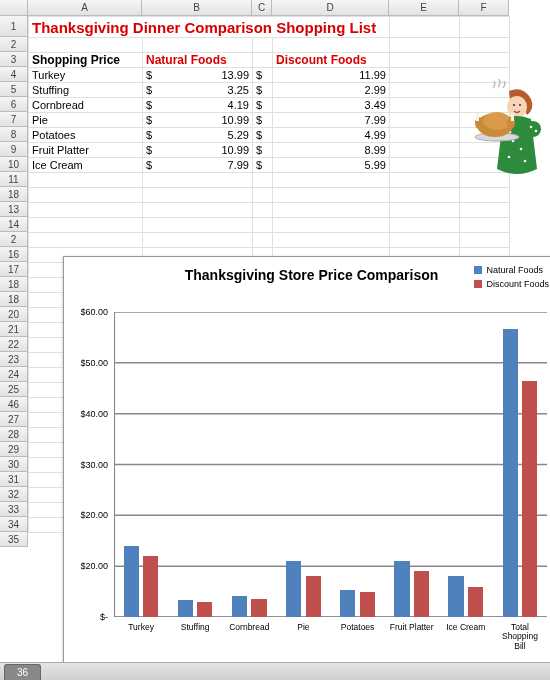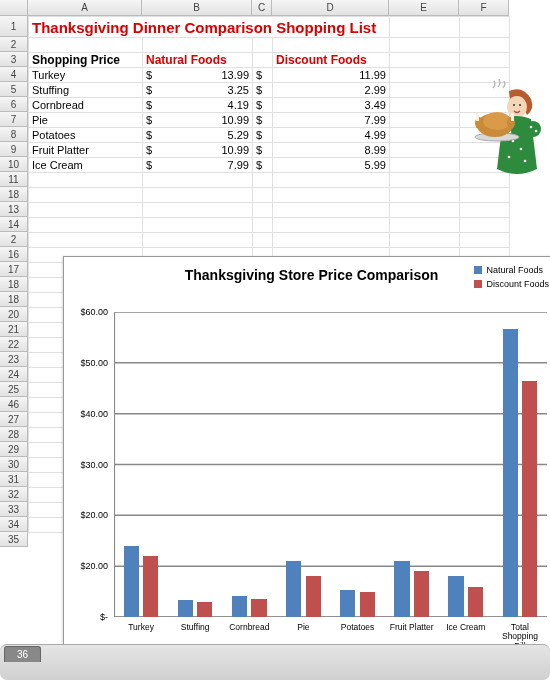--- a/index.html
+++ b/index.html
@@ -135,24 +135,23 @@
     font-size: 8.5px;
     padding-top: 3px;
     line-height: 1.1;
   }
   .bars-layer { position: absolute; inset: 0; }
   .bar { position: absolute; bottom: 0; }
   .bar.s0 { background: #4f81bd; }
   .bar.s1 { background: #c0504d; }
   .tab-bar {
     position: absolute;
-    left: 0; right: 0; bottom: 0; height: 36px;
+    left: 0; right: 0; bottom: 0; height: 18px;
     background: linear-gradient(#e5e5e5,#d0d0d0);
     border-top: 1px solid #aaa;
-    border-radius: 7px;
   }
   .tab {
     display: inline-block;
     height: 16px;
     margin-top: 1px;
     margin-left: 4px;
     padding: 0 12px;
     background: #888;
     color: #fff;
     font-size: 10px;

